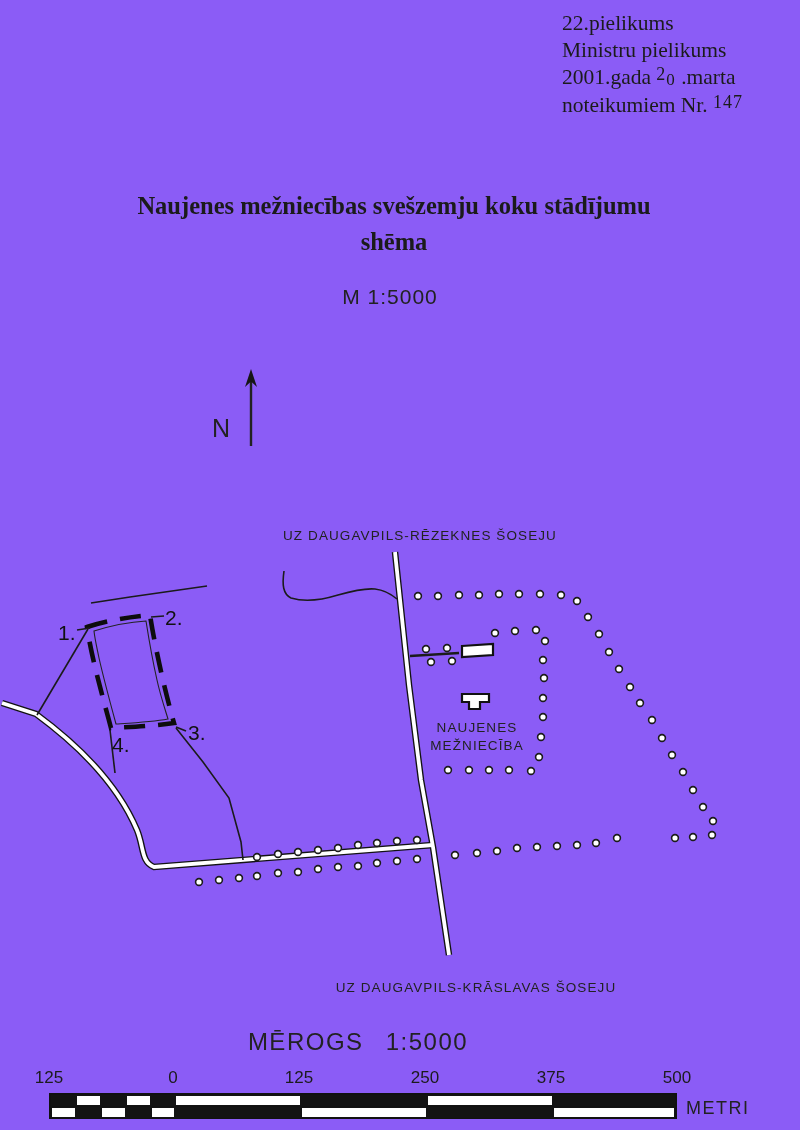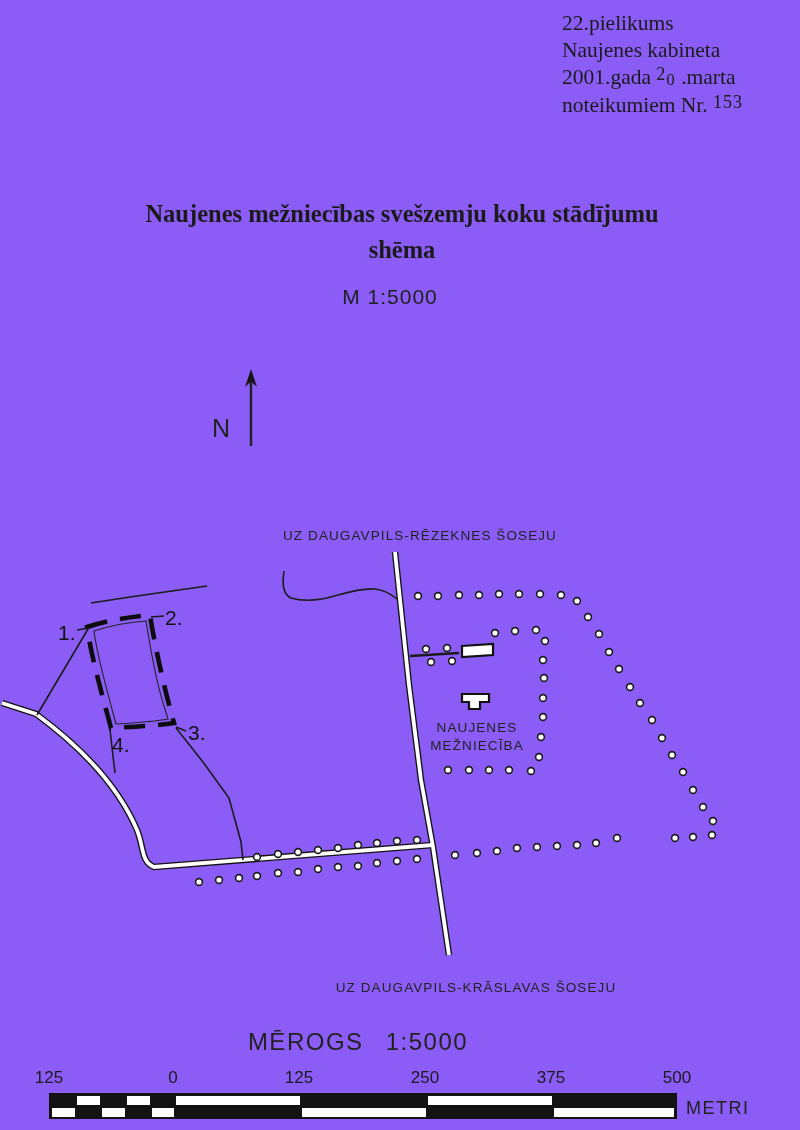--- a/index.html
+++ b/index.html
@@ -4,21 +4,21 @@
 <style>
   html,body{margin:0;padding:0;background:#fff;}
   .page{position:relative;width:800px;height:1130px;background:#8b5cf6;color:#1b1b1b;
         font-family:"Liberation Sans",sans-serif;overflow:hidden;padding-left:16px;}
   
   .header{position:absolute;left:562px;top:10px;font-family:"Liberation Serif",serif;
           font-size:21.5px;line-height:27px;white-space:nowrap;}
   .ins{position:relative;top:-4px;font-size:18px;letter-spacing:1px;}
   .ins.low{top:1px;font-size:17px;}
   
-  .title{position:absolute;left:0;top:184px;width:780px;margin:12px;text-align:center;
+  .title{position:absolute;left:0;top:184px;width:780px;margin:4px;text-align:center;
          font-family:"Liberation Serif",serif;font-weight:bold;font-size:24.5px;line-height:36px;}
   .scale-note{position:absolute;left:0;top:285px;width:780px;text-align:center;
               font-size:21px;letter-spacing:1px;color:#222;}
   
   .north{position:absolute;left:212px;top:368px;width:70px;height:84px;}
   .north-n{position:absolute;left:0;top:46px;font-size:25px;color:#222;}
   .north svg{position:absolute;left:28px;top:0;}
   
   .map{position:absolute;left:0;top:515px;}
   .mlabel{font-family:"Liberation Sans",sans-serif;font-size:13.5px;letter-spacing:1.1px;
@@ -42,23 +42,23 @@
   .w{background:#fff;box-shadow:inset 0 0 0 1px #131313;}
   .sb-unit{position:absolute;left:686px;top:1098px;font-size:18px;letter-spacing:1.5px;color:#222;}
 </style>
 </head>
 <body>
 
 <div class="page">
 
   <div class="header">
     <div>22.pielikums</div>
-    <div>Naujenes kabineta</div>
+    <div>Ministru pielikums</div>
     <div><span>2001.gada </span><span class="ins">2</span><span class="ins low">0</span><span> .marta</span></div>
-    <div><span>noteikumiem Nr. </span><span class="ins">153</span></div>
+    <div><span>noteikumiem Nr. </span><span class="ins">147</span></div>
   </div>
 
   <h1 class="title">
     <span>Naujenes mežniecības svešzemju koku stādījumu</span><br>
     <span>shēma</span>
   </h1>
 
   <div class="scale-note">M 1:5000</div>
 
   <div class="north">

